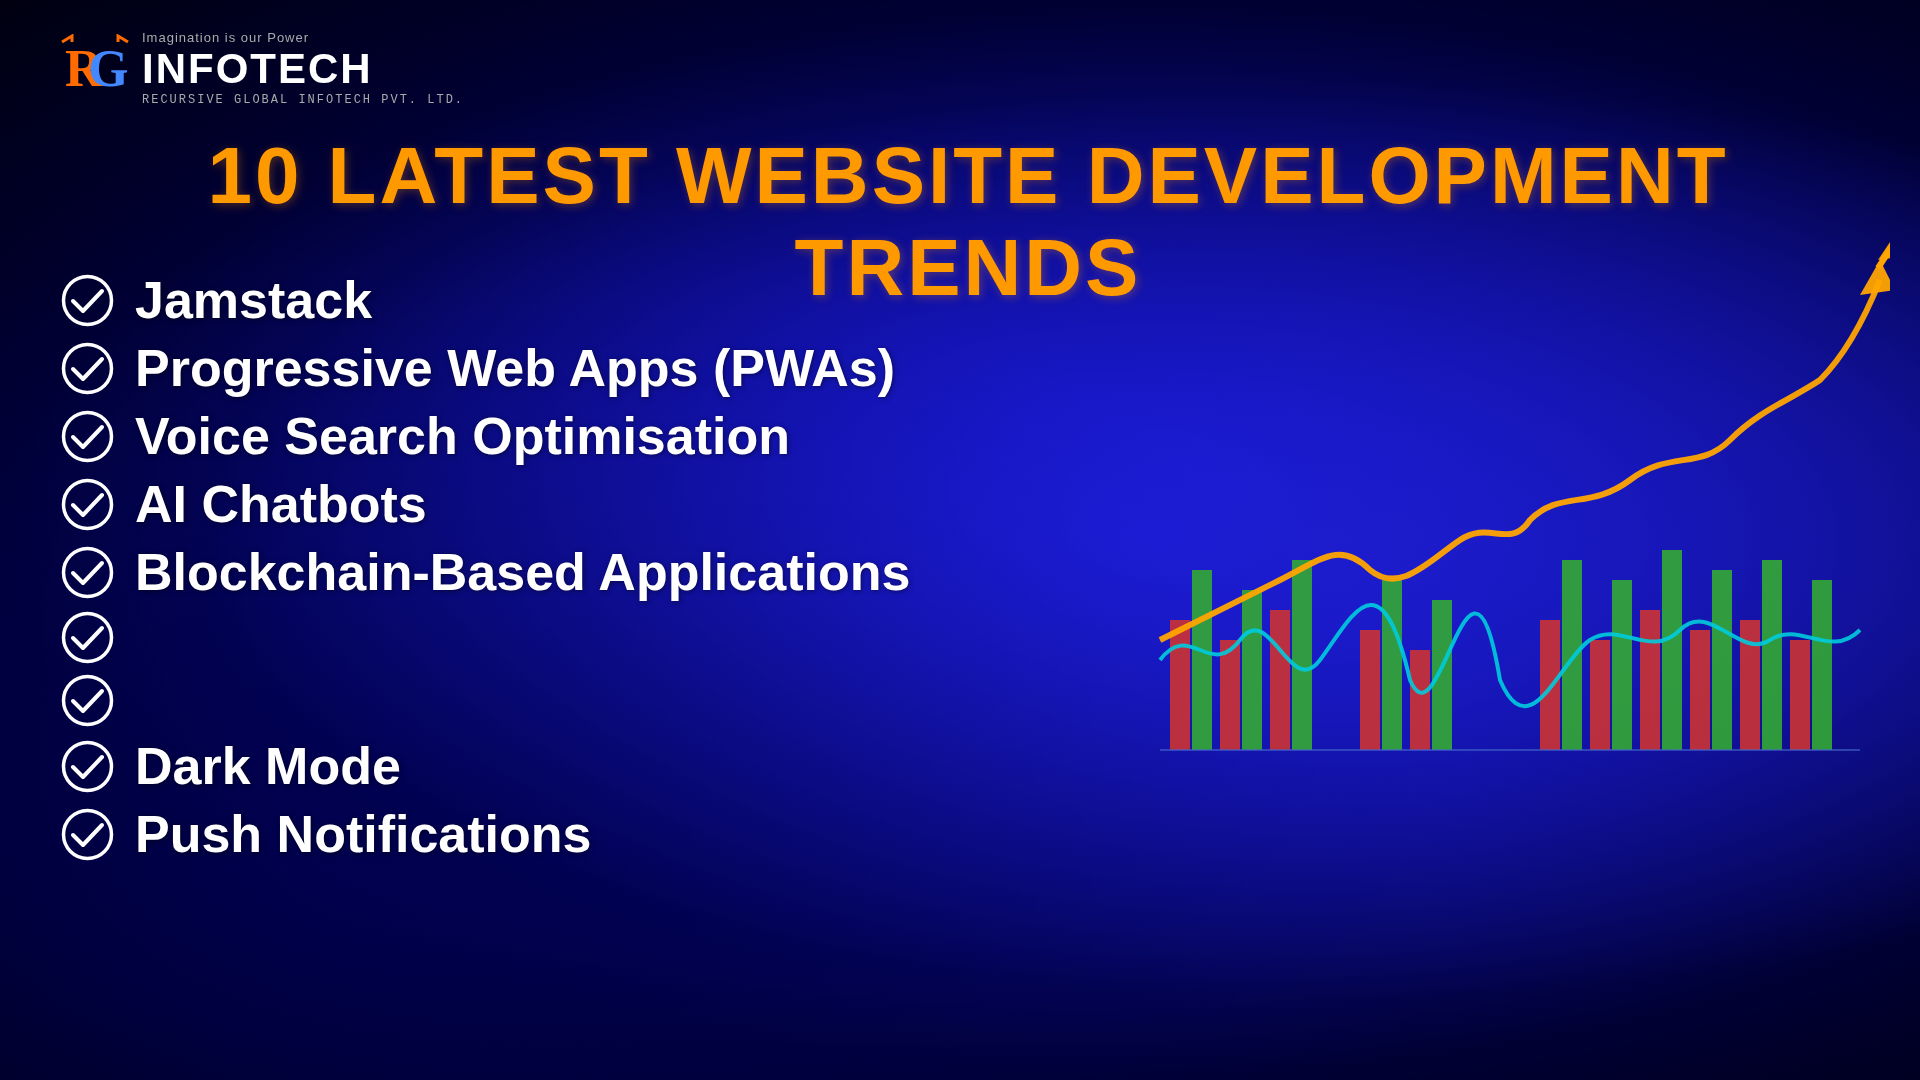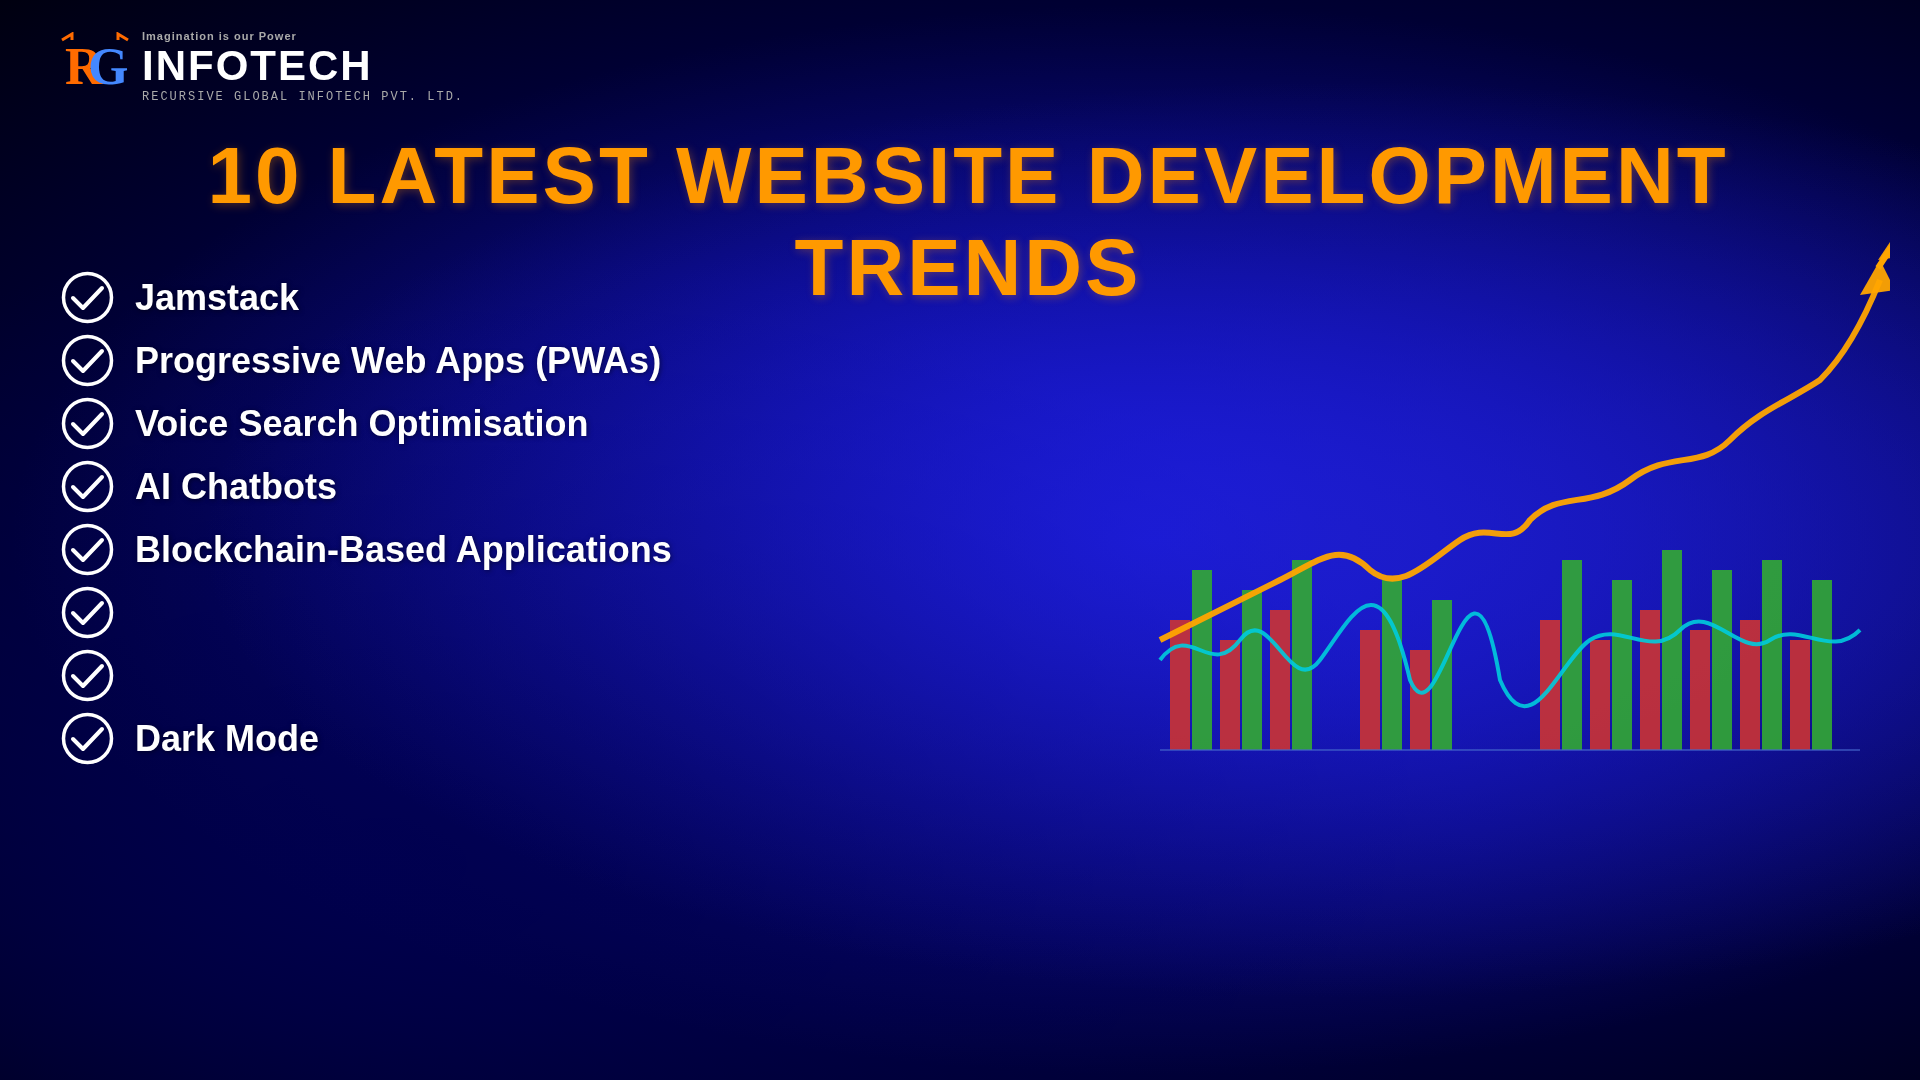--- a/index.html
+++ b/index.html
@@ -37,22 +37,22 @@
       height: 70px;
     }
 
     .logo-text-block {
       display: flex;
       flex-direction: column;
     }
 
     .logo-tagline {
       color: #aaa;
-      font-size: 11px;
-      font-weight: bold;
+      font-size: 13px;
+      font-weight: normal;
       font-family: Arial, sans-serif;
       letter-spacing: 1px;
     }
 
     .logo-main {
       color: white;
       font-size: 42px;
       font-weight: 900;
       letter-spacing: 2px;
       font-family: 'Arial Black', Arial, sans-serif;
@@ -98,21 +98,21 @@
     }
 
     .check-icon {
       width: 55px;
       height: 55px;
       flex-shrink: 0;
     }
 
     .trend-label {
       color: white;
-      font-size: 36px;
+      font-size: 52px;
       font-weight: 900;
       font-family: 'Arial Black', Arial, sans-serif;
       text-shadow: 1px 1px 5px rgba(0,0,0,0.5);
     }
 
     
     .chart-area {
       position: absolute;
       top: 200px;
       right: 30px;
@@ -195,20 +195,27 @@
         <circle cx="27.5" cy="27.5" r="24" stroke="white" stroke-width="3.5" fill="none"></circle>
         <path d="M13,28 L23,38 L42,18" stroke="white" stroke-width="4" fill="none" stroke-linecap="round" stroke-linejoin="round"></path>
       </svg>
     </div>
     <div class="trend-item">
       <svg viewBox="0 0 55 55" class="check-icon" xmlns="http://www.w3.org/2000/svg">
         <circle cx="27.5" cy="27.5" r="24" stroke="white" stroke-width="3.5" fill="none"></circle>
         <path d="M13,28 L23,38 L42,18" stroke="white" stroke-width="4" fill="none" stroke-linecap="round" stroke-linejoin="round"></path>
       </svg>
       <span class="trend-label">Dark Mode</span>
+    </div>
+    <div class="trend-item">
+      <svg viewBox="0 0 55 55" class="check-icon" xmlns="http://www.w3.org/2000/svg">
+        <circle cx="27.5" cy="27.5" r="24" stroke="white" stroke-width="3.5" fill="none"></circle>
+        <path d="M13,28 L23,38 L42,18" stroke="white" stroke-width="4" fill="none" stroke-linecap="round" stroke-linejoin="round"></path>
+      </svg>
+      <span class="trend-label">Push Notifications</span>
     </div>
   </div>
 
 <div class="chart-area">
   <svg class="chart-svg" viewBox="0 0 750 700" xmlns="http://www.w3.org/2000/svg">
 
     <rect x="30" y="420" width="20" height="130" fill="#CC3333" opacity="0.9"></rect>
     <rect x="52" y="370" width="20" height="180" fill="#33AA33" opacity="0.9"></rect>
     <rect x="80" y="440" width="20" height="110" fill="#CC3333" opacity="0.9"></rect>
     <rect x="102" y="390" width="20" height="160" fill="#33AA33" opacity="0.9"></rect>

